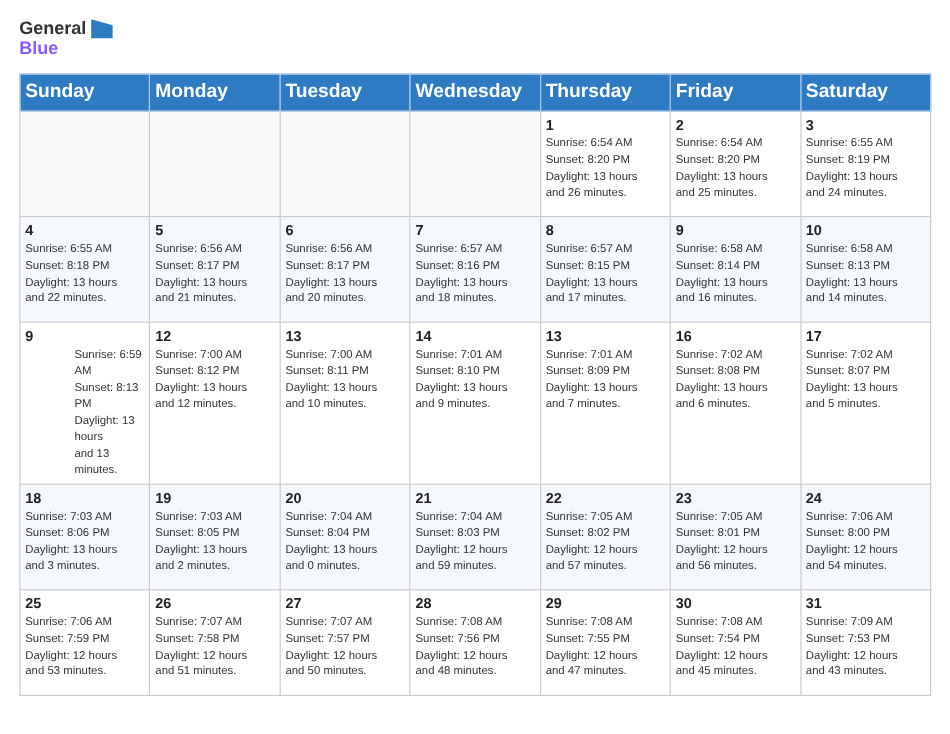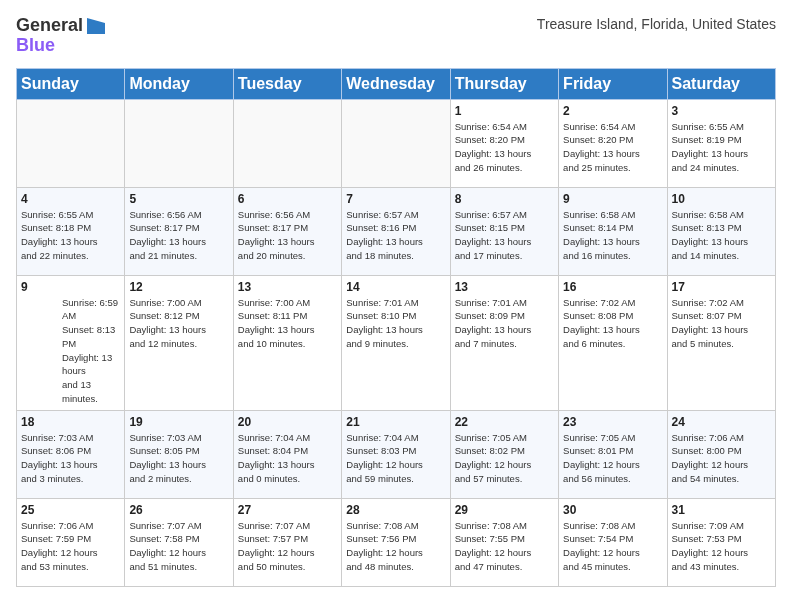--- a/index.html
+++ b/index.html
@@ -13,21 +13,21 @@
     .header-area {
       display: flex;
       justify-content: space-between;
       align-items: flex-start;
       margin-bottom: 12px;
     }
     .logo {
       display: flex;
       flex-direction: column;
       align-items: flex-start;
-      font-size: 18px;
+      font-size: 15px;
       font-weight: bold;
       line-height: 1.1;
     }
     .logo-general { color: #333; }
     .logo-blue { color: #8b5cf6; }
     .title-area {
       text-align: right;
     }
     .month-title {
       font-size: 36px;
@@ -92,21 +92,20 @@
 <div class="header-area">
   <div class="logo">
     <div>
       <span class="logo-general">General</span><svg width="20" height="16" viewBox="0 0 20 16" style="vertical-align:middle;margin-left:2px;">
         <polygon points="2,0 20,5 20,16 2,16" fill="#2e7bc4"></polygon>
       </svg>
     </div>
     <div class="logo-blue">Blue</div>
   </div>
   <div class="title-area">
-    <div class="subtitle">Treasure Island, Florida, United States</div>
   </div>
 </div>
 
 <table class="calendar">
   <thead>
     <tr>
 
     <th>Sunday</th>
         <th>Monday</th>
         <th>Tuesday</th>

